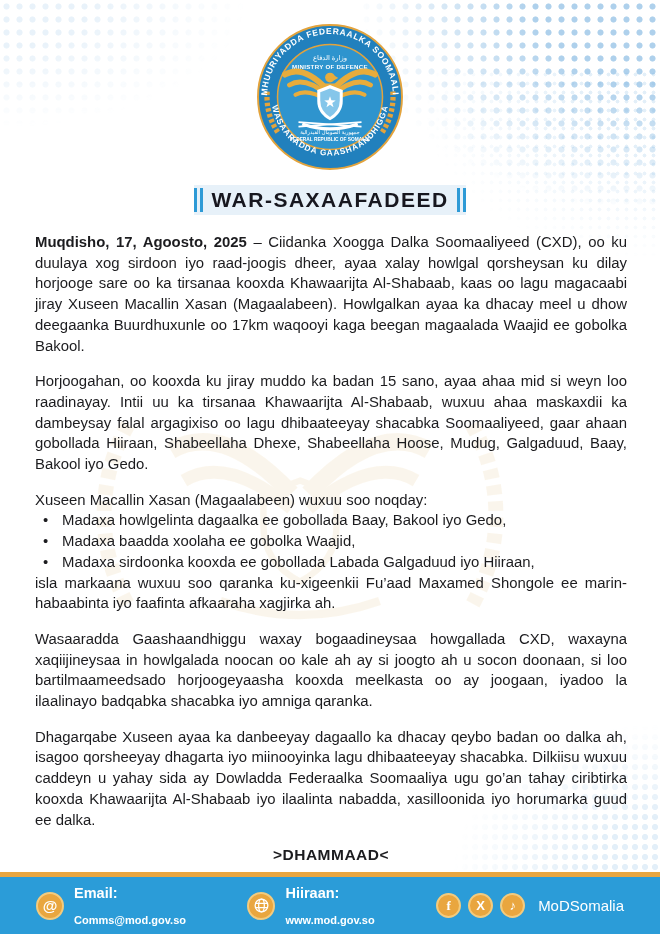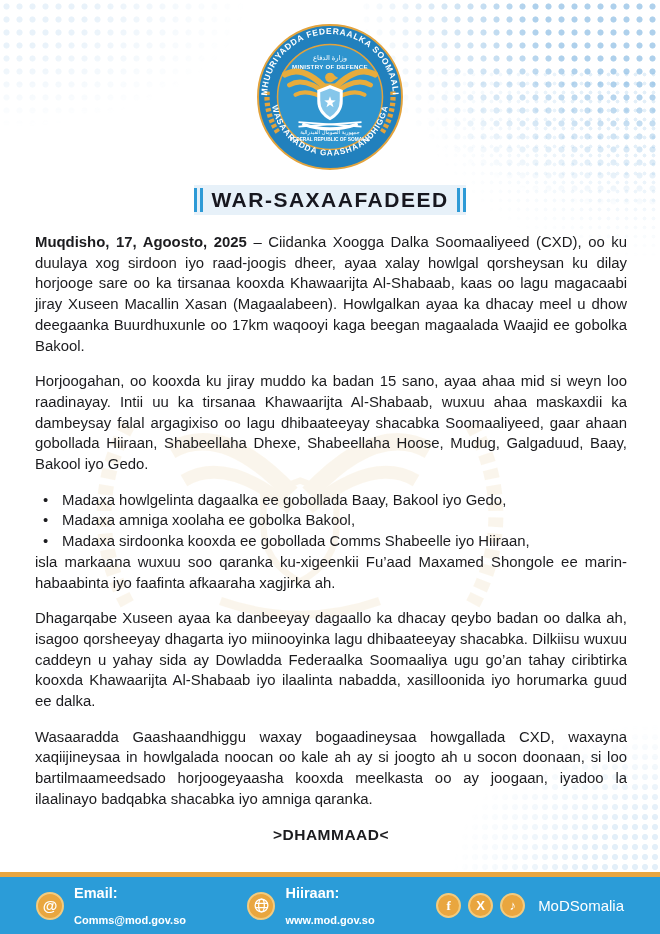--- a/index.html
+++ b/index.html
@@ -145,27 +145,28 @@
       <span class="dbar"></span>
       <span class="title-text">WAR-SAXAAFADEED</span>
       <span class="dbar"></span>
     </span>
   </div>
 
   <div class="body-text">
     <p><b>Muqdisho, 17, Agoosto, 2025</b><span> – Ciidanka Xoogga Dalka Soomaaliyeed (CXD), oo ku duulaya xog sirdoon iyo raad-joogis dheer, ayaa xalay howlgal qorsheysan ku dilay horjooge sare oo ka tirsanaa kooxda Khawaarijta Al-Shabaab, kaas oo lagu magacaabi jiray Xuseen Macallin Xasan (Magaalabeen). Howlgalkan ayaa ka dhacay meel u dhow deegaanka Buurdhuxunle oo 17km waqooyi kaga beegan magaalada Waajid ee gobolka Bakool.</span></p>
     <p>Horjoogahan, oo kooxda ku jiray muddo ka badan 15 sano, ayaa ahaa mid si weyn loo raadinayay. Intii uu ka tirsanaa Khawaarijta Al-Shabaab, wuxuu ahaa maskaxdii ka dambeysay falal argagixiso oo lagu dhibaateeyay shacabka Soomaaliyeed, gaar ahaan gobollada Hiiraan, Shabeellaha Dhexe, Shabeellaha Hoose, Mudug, Galgaduud, Baay, Bakool iyo Gedo.</p>
     <p>
+      <span>Xuseen Macallin Xasan (Magaalabeen) wuxuu soo noqday:</span>
       <span class="bullet" style="display:block">Madaxa howlgelinta dagaalka ee gobollada Baay, Bakool iyo Gedo,</span>
-      <span class="bullet" style="display:block">Madaxa amniga xoolaha ee gobolka Bakool,</span>
-      <span class="bullet" style="display:block">Madaxa sirdoonka kooxda ee gobollada Comms Shabeelle iyo Hiiraan,</span>
+      <span class="bullet" style="display:block">Madaxa baadda xoolaha ee gobolka Waajid,</span>
+      <span class="bullet" style="display:block">Madaxa sirdoonka kooxda ee gobollada Labada Galgaduud iyo Hiiraan,</span>
       <span style="display:block">isla markaana wuxuu soo qaranka ku-xigeenkii Fu’aad Maxamed Shongole ee marin-habaabinta iyo faafinta afkaaraha xagjirka ah.</span>
     </p>
+    <p>Wasaaradda Gaashaandhiggu waxay bogaadineysaa howgallada CXD, waxayna xaqiijineysaa in howlgalada noocan oo kale ah ay si joogto ah u socon doonaan, si loo bartilmaameedsado horjoogeyaasha kooxda meelkasta oo ay joogaan, iyadoo la ilaalinayo badqabka shacabka iyo amniga qaranka.</p>
     <p>Dhagarqabe Xuseen ayaa ka danbeeyay dagaallo ka dhacay qeybo badan oo dalka ah, isagoo qorsheeyay dhagarta iyo miinooyinka lagu dhibaateeyay shacabka. Dilkiisu wuxuu caddeyn u yahay sida ay Dowladda Federaalka Soomaaliya ugu go’an tahay ciribtirka kooxda Khawaarijta Al-Shabaab iyo ilaalinta nabadda, xasilloonida iyo horumarka guud ee dalka.</p>
-    <p>Wasaaradda Gaashaandhiggu waxay bogaadineysaa howgallada CXD, waxayna xaqiijineysaa in howlgalada noocan oo kale ah ay si joogto ah u socon doonaan, si loo bartilmaameedsado horjoogeyaasha kooxda meelkasta oo ay joogaan, iyadoo la ilaalinayo badqabka shacabka iyo amniga qaranka.</p>
     <div class="end-mark">&gt;DHAMMAAD&lt;</div>
   </div>
 
   <div class="footer">
     <div class="gold-line"></div>
     <div class="footer-bar">
       <div class="contact">
         <span class="gold-circle">
             <span>@</span>
           </span>

